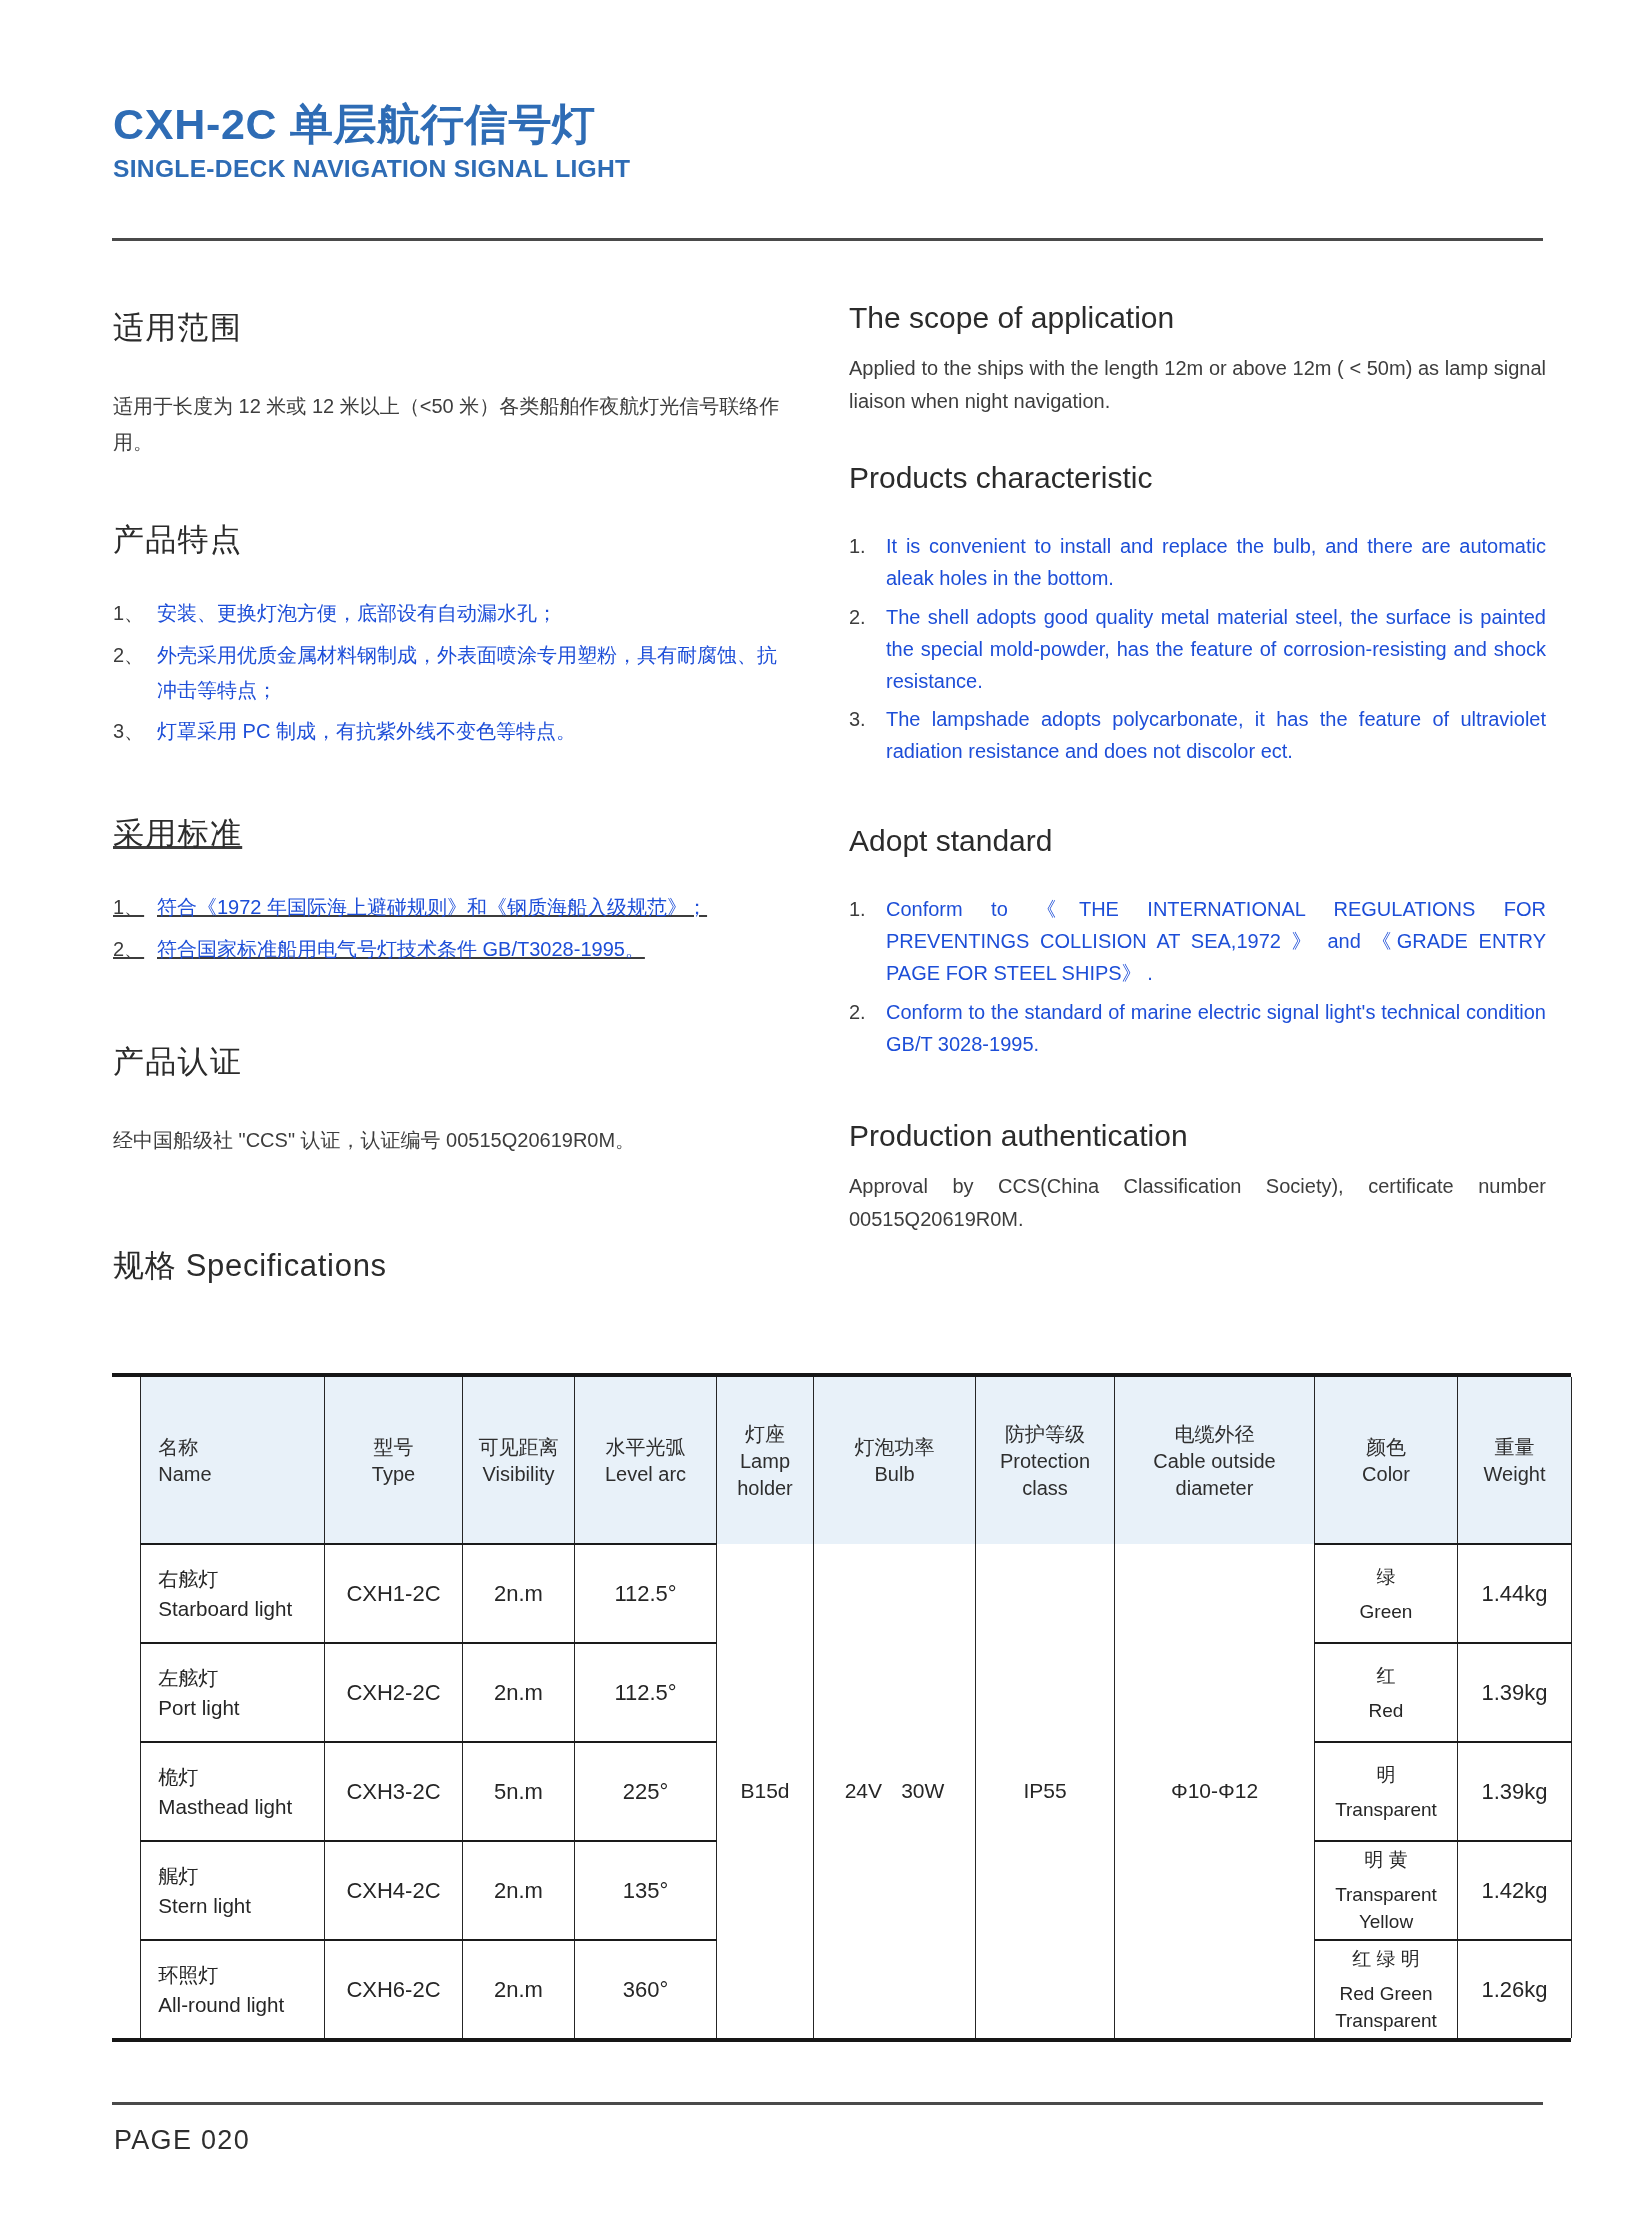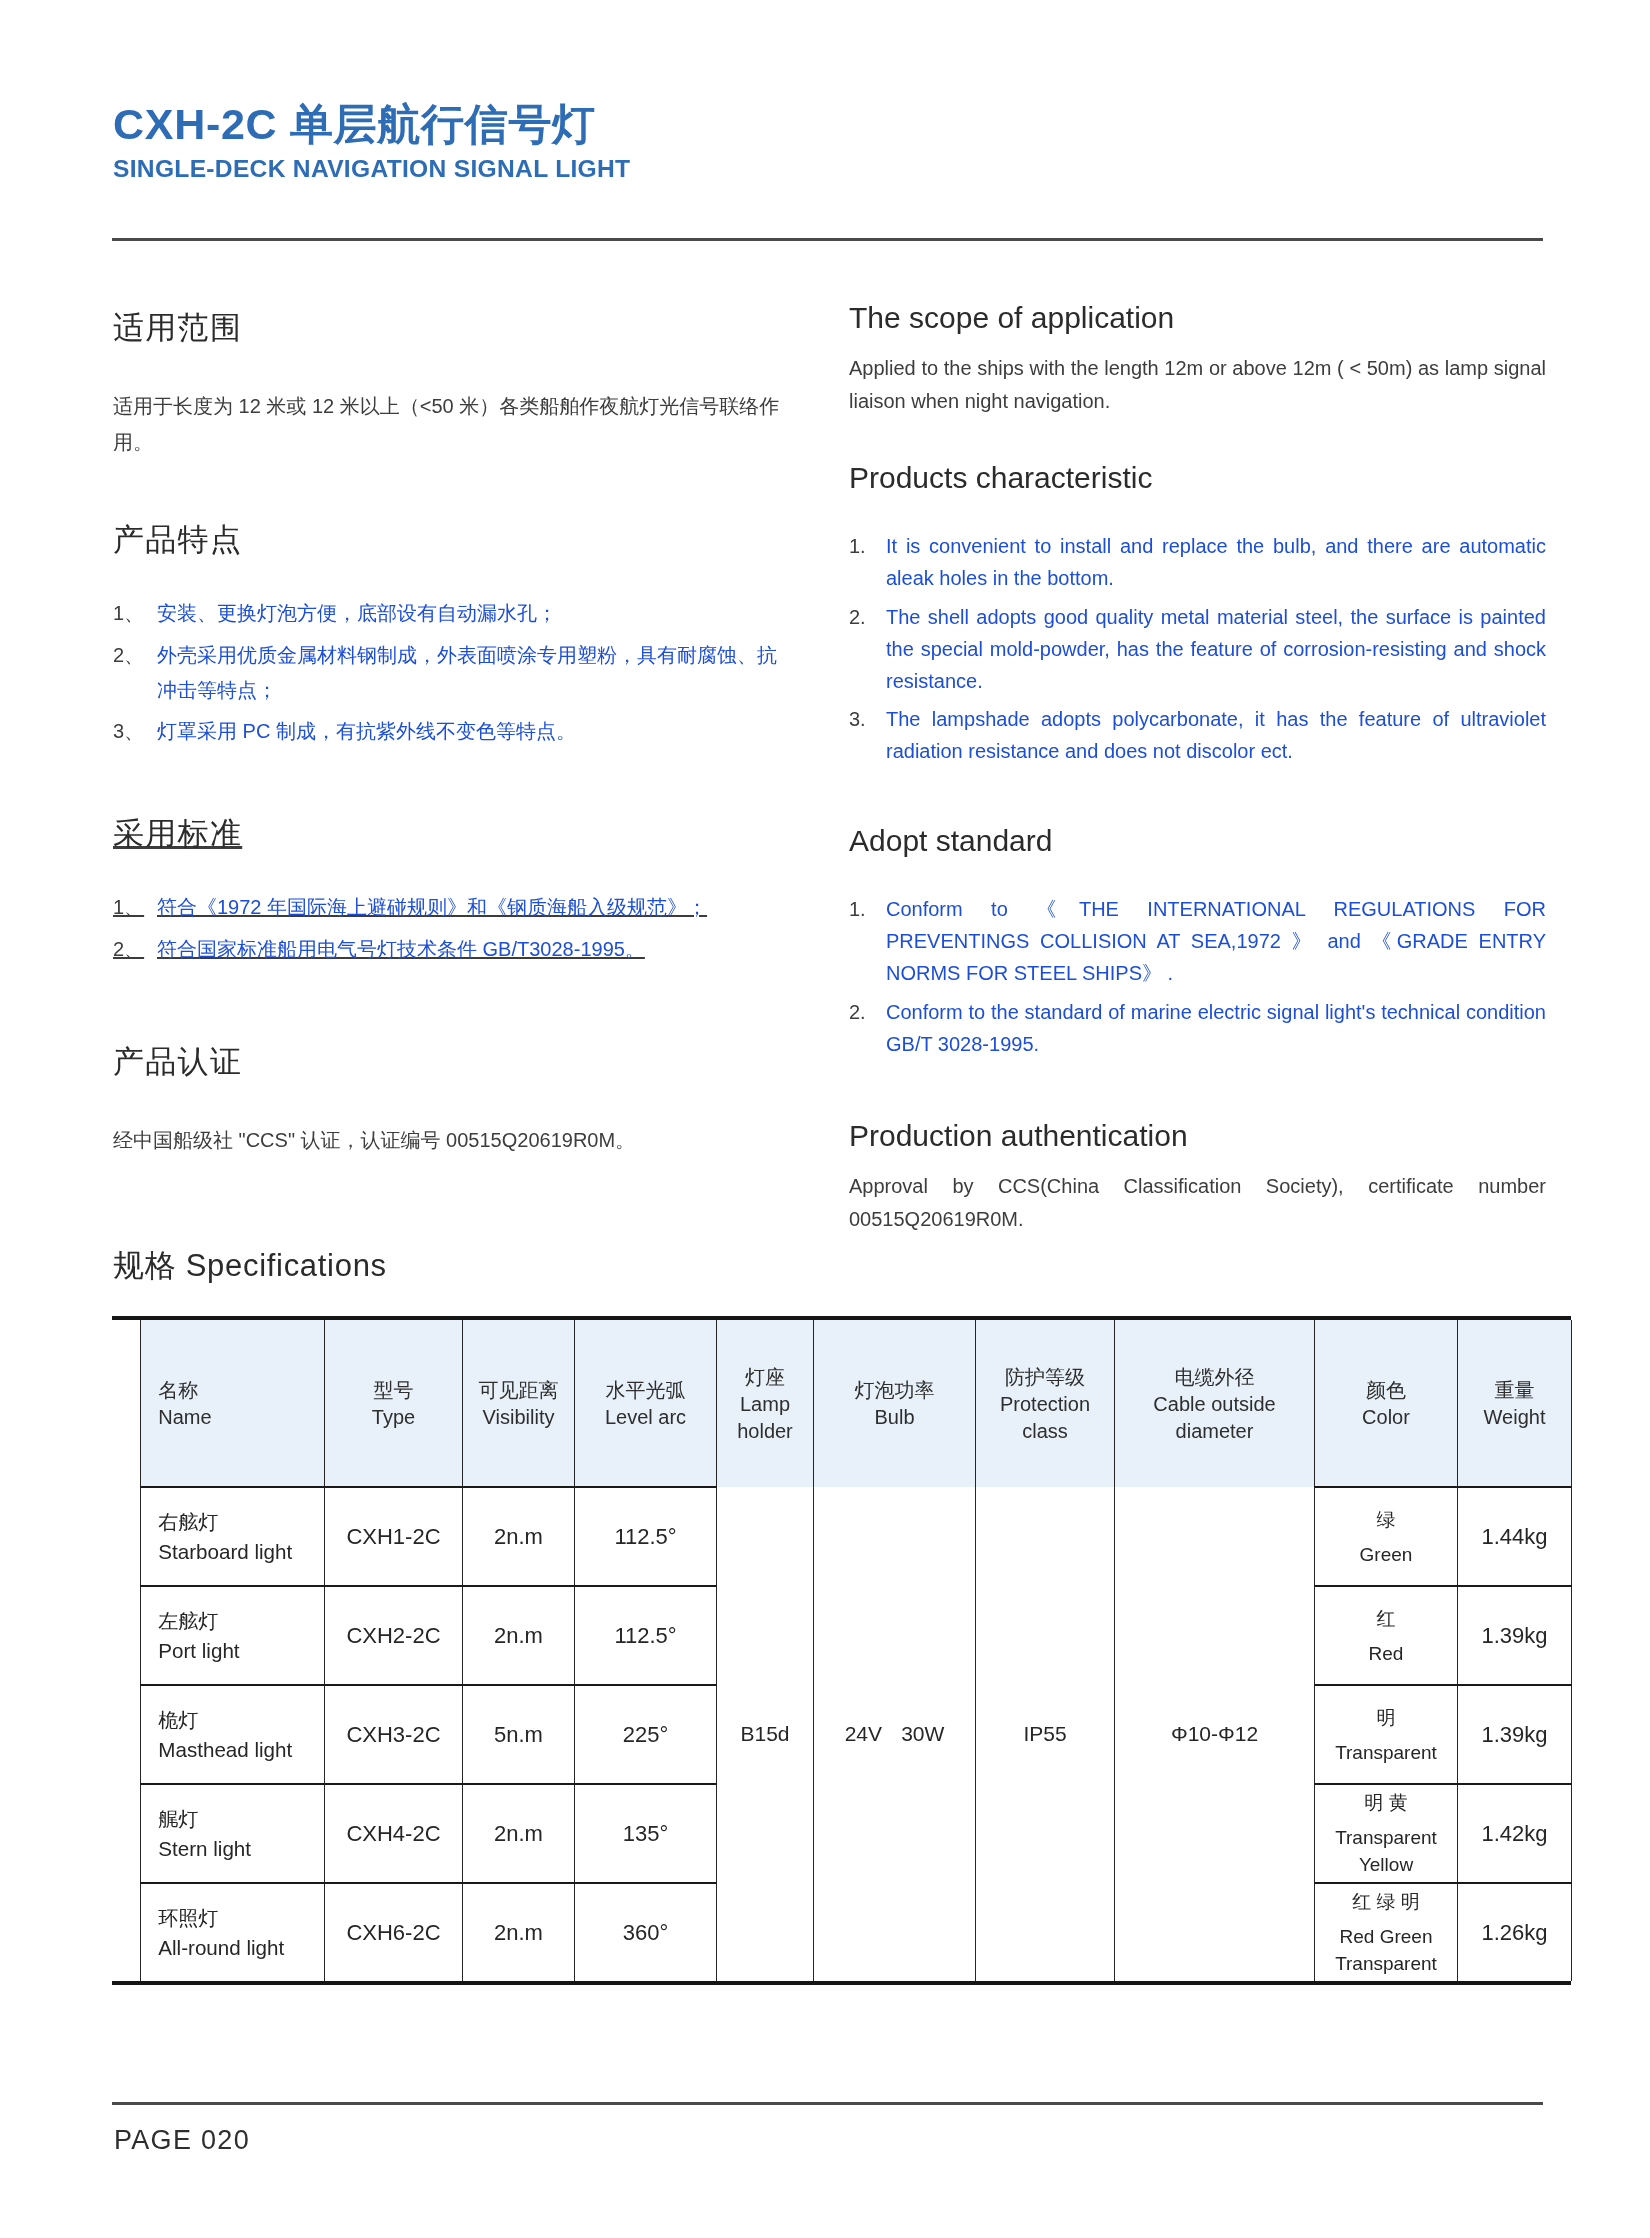--- a/index.html
+++ b/index.html
@@ -31,21 +31,21 @@
   .li-en .txt{line-height:32px;text-align:justify;}
   .mt-sec-zh1{margin-top:59px;}
   .mt-sec-zh2{margin-top:64px;text-decoration:underline;}
   .mt-sec-zh3{margin-top:74px;}
   .mt-sec-en1{margin-top:43px;}
   .mt-sec-en2{margin-top:57px;}
   .mt-sec-en3{margin-top:59px;}
 
   
   .spec-heading{position:absolute;left:113px;top:1245px;font-size:31px;font-weight:500;color:#2b2b2b;letter-spacing:0.7px;}
-  .tablewrap{position:absolute;left:112px;top:1316px;width:1431px;border-top:4.7px solid #161616;border-bottom:4px solid #161616;padding-left:28px;}
+  .tablewrap{position:absolute;left:112px;top:1373px;width:1431px;border-top:4.7px solid #161616;border-bottom:4px solid #161616;padding-left:28px;}
   table{border-collapse:collapse;table-layout:fixed;width:1431px;}
   th,td{padding:0;vertical-align:middle;text-align:center;border-left:1.3px solid #262626;border-right:1.3px solid #262626;}
   thead th{background:var(--thbg);height:166px;font-weight:400;border-bottom:2.7px solid #1a1a1a;}
   thead th.no-bb{border-bottom:none;}
   .h1{font-size:20px;color:#2e2e2e;line-height:28px;}
   .h2l{font-size:20px;color:#2e2e2e;line-height:27px;}
   th.cell-name,td.cell-name{text-align:left;padding-left:17.3px;padding-right:6.7px;}
   tbody td{height:97px;font-size:22px;color:#262626;}
   tbody td.rb{border-bottom:2.7px solid #1a1a1a;}
   tbody tr:last-child td{border-bottom:none;}
@@ -130,21 +130,21 @@
           <span class="num">3.</span>
           <span class="txt">The lampshade adopts polycarbonate, it has the feature of ultraviolet radiation resistance and does not discolor ect.</span>
         </div>
       </div>
     </div>
     <div class="section mt-sec-en2">
       <h2 class="h-en">Adopt standard</h2>
       <div class="list">
         <div class="li li-en">
           <span class="num">1.</span>
-          <span class="txt">Conform to 《THE INTERNATIONAL REGULATIONS FOR PREVENTINGS COLLISION AT SEA,1972 》 and 《GRADE ENTRY NORMS FOR STEEL SHIPS》 .</span>
+          <span class="txt">Conform to 《THE INTERNATIONAL REGULATIONS FOR PREVENTINGS COLLISION AT SEA,1972 》 and 《GRADE ENTRY PAGE FOR STEEL SHIPS》 .</span>
         </div>
         <div class="li li-en">
           <span class="num">2.</span>
           <span class="txt">Conform to the standard of marine electric signal light's technical condition GB/T 3028-1995.</span>
         </div>
       </div>
     </div>
     <div class="section mt-sec-en3">
       <h2 class="h-en">Production authentication</h2>
       <div class="body-en">Approval by CCS(China Classification Society), certificate number 00515Q20619R0M.</div>

